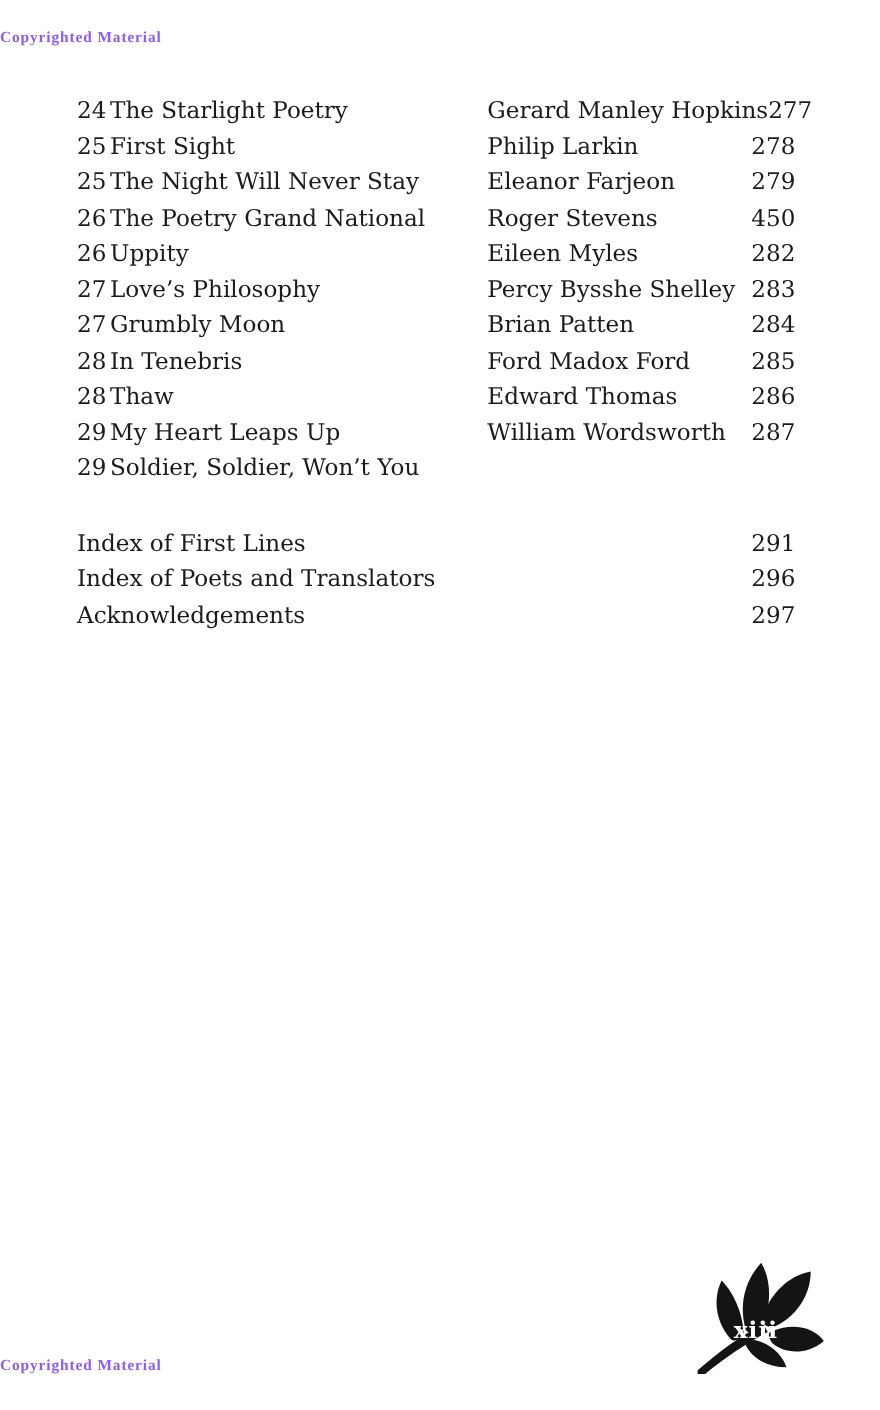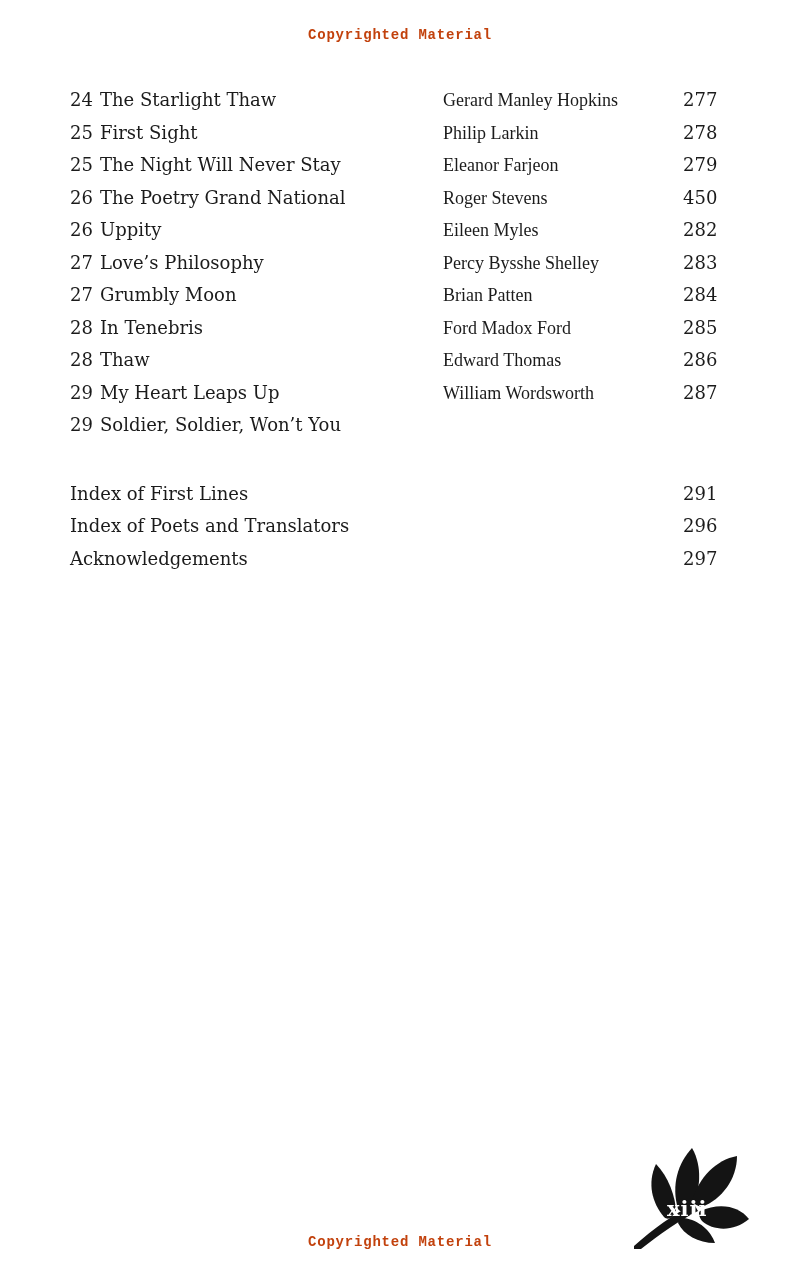--- a/index.html
+++ b/index.html
@@ -11,55 +11,53 @@
     margin: 0 auto;
     background: #ffffff;
     font-family: "DejaVu Serif", "Liberation Serif", serif;
     color: #1b1b1b;
     overflow: hidden;
   }
   .copyright-notice {
     position: absolute;
     left: 0;
     right: 0;
-    text-align: center;
-    font-family: Liberation Mono, monospace;
+    font-family: Liberation Serif, serif;
     font-size: 14px;
     font-weight: bold;
     letter-spacing: 0.8px;
-    color: #c2410c;
+    color: #8b5cf6;
   }
   .copyright-notice.top { top: 27px; }
   .copyright-notice.bottom { top: 1234px; }
 
   .toc {
     position: absolute;
     left: 70px;
     top: 84px;
     width: 657px;
-    font-size: 18px;
+    font-size: 21px;
     line-height: 32.5px;
   }
   .row { display: flex; align-items: baseline; }
   .day {
     flex: none;
     width: 30px;
     white-space: nowrap;
   }
   .title {
     flex: none;
     width: 343px;
     white-space: nowrap;
     overflow: visible;
   }
   .title.spanning { flex: 1; width: auto; }
   .author {
     flex: 1;
     white-space: nowrap;
-    font-family: Liberation Serif, serif;
   }
   .pagenum {
     flex: none;
     min-width: 44px;
     text-align: left;
     white-space: nowrap;
   }
   .back-matter { margin-top: 36px; }
   .title-full { flex: 1; white-space: nowrap; }
 
@@ -83,21 +81,21 @@
 <body>
 
 <div class="page">
 
   <div class="copyright-notice top">Copyrighted Material</div>
 
   <main class="toc">
 
     <div class="row">
       <span class="day">24</span>
-      <span class="title">The Starlight Thaw</span>
+      <span class="title">The Starlight Poetry</span>
       <span class="author">Gerard Manley Hopkins</span>
       <span class="pagenum">277</span>
     </div>
 
     <div class="row">
       <span class="day">25</span>
       <span class="title">First Sight</span>
       <span class="author">Philip Larkin</span>
       <span class="pagenum">278</span>
     </div>

